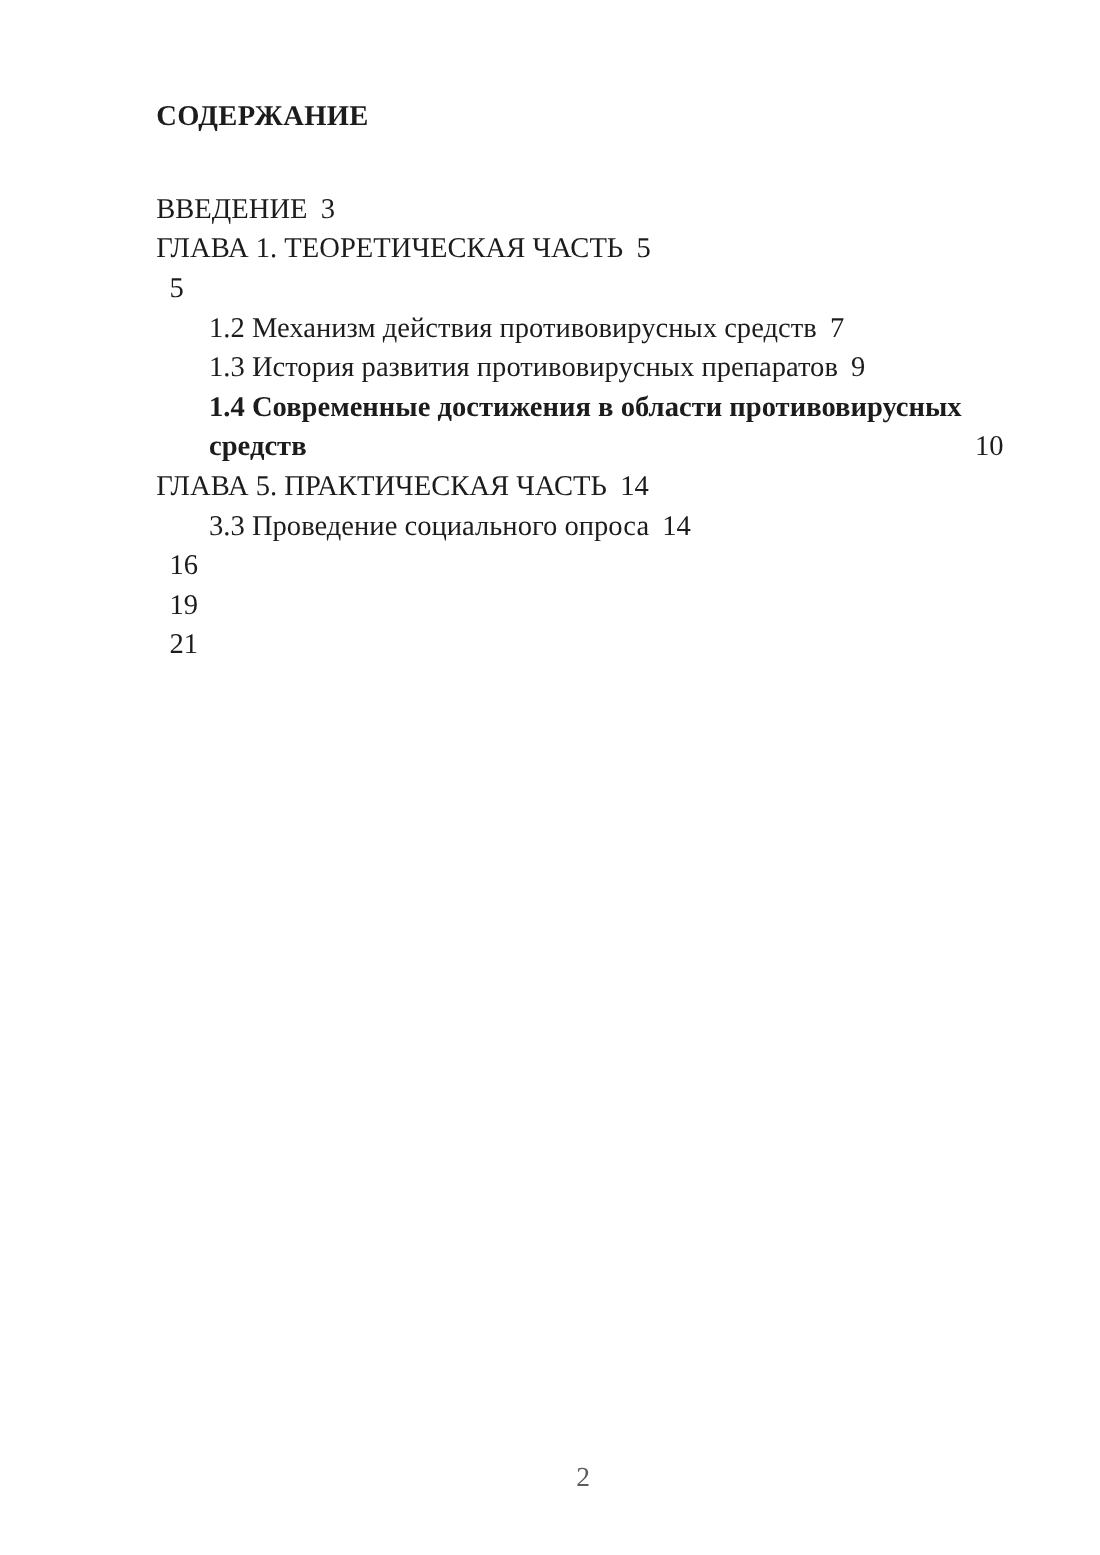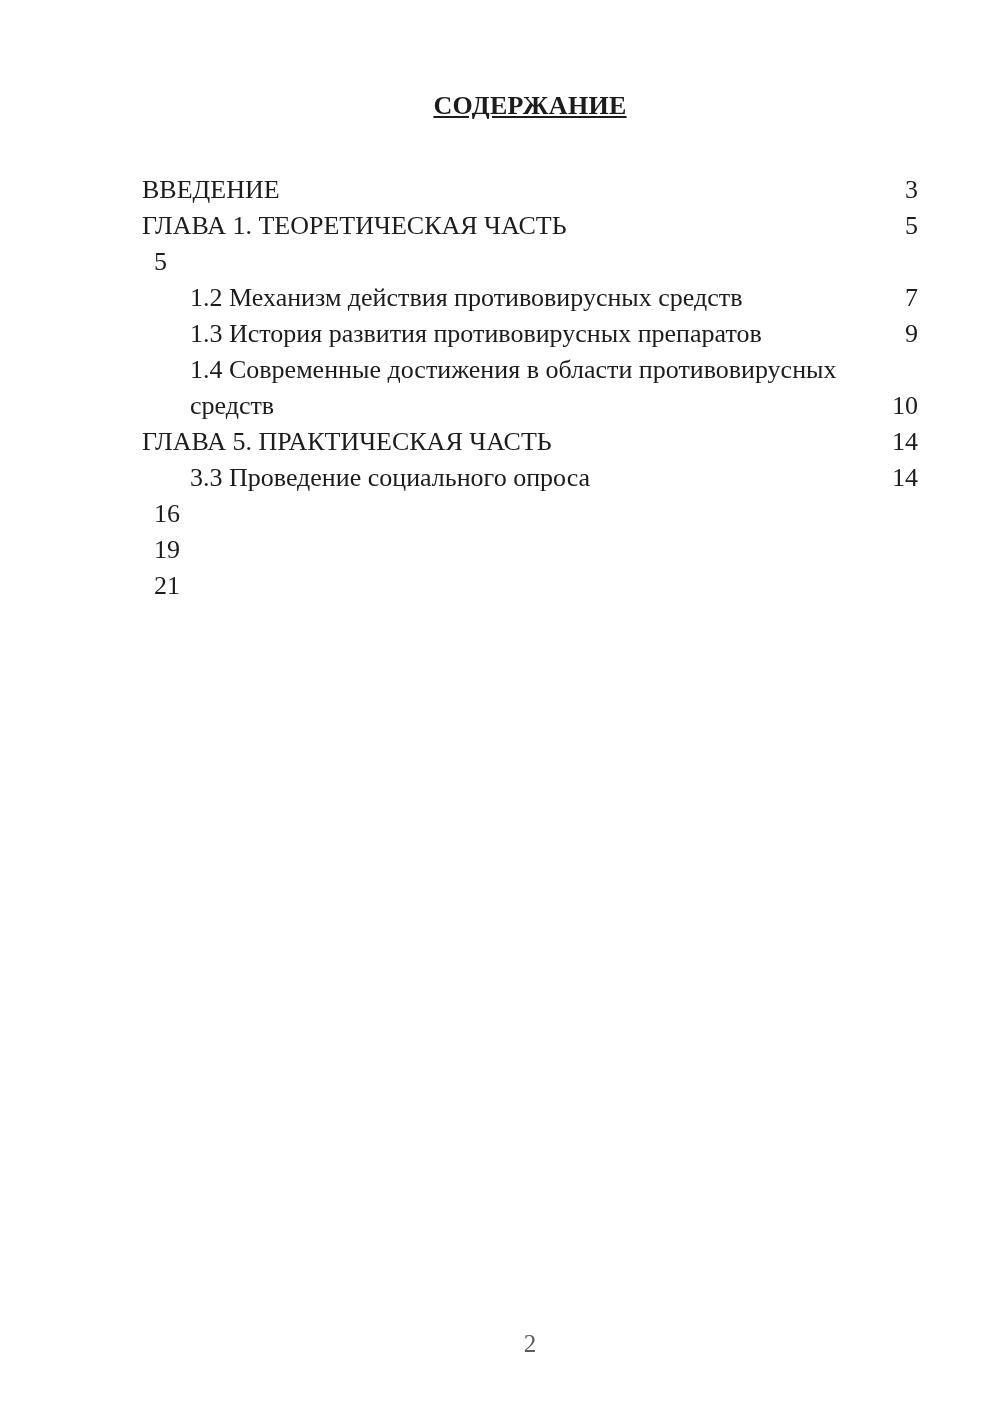--- a/index.html
+++ b/index.html
@@ -15,49 +15,47 @@
     font-family: "Liberation Serif", "DejaVu Serif", serif;
     color: #1c1c1c;
     overflow: hidden;
   }
   .doc-title {
     position: absolute;
     top: 90px;
     left: 142px;
     width: 776px;
     margin: 0;
-    text-align: center;
     font-size: 26px;
     font-weight: bold;
     line-height: 31px;
     letter-spacing: 0.3px;
-    text-decoration: underline;
   }
   .toc {
     position: absolute;
     top: 172px;
     left: 142px;
     width: 776px;
     font-size: 26px;
     line-height: 36px;
   }
   .toc-row {
     display: flex;
-    justify-content: space-between;
     align-items: flex-end;
   }
   .toc-row .label {
     white-space: nowrap;
   }
   .toc-row .label.multiline {
     white-space: normal;
     max-width: 710px;
   }
   .toc-row .label.multiline .line {
     display: block;
+    font-weight: bold;
   }
   .toc-row.sub .label {
     padding-left: 48px;
   }
   .toc-row .pagenum {
     text-align: right;
     padding-left: 12px;
   }
   .footer-pagenum {
     position: absolute;

